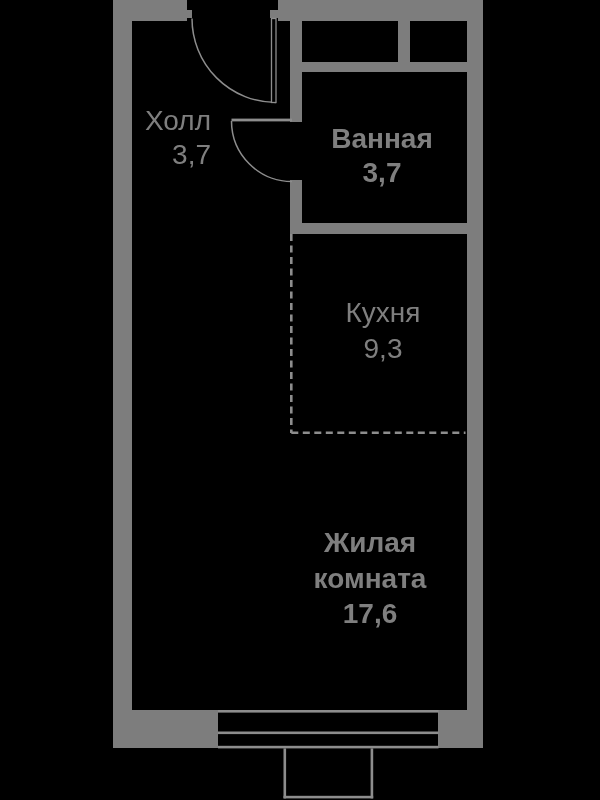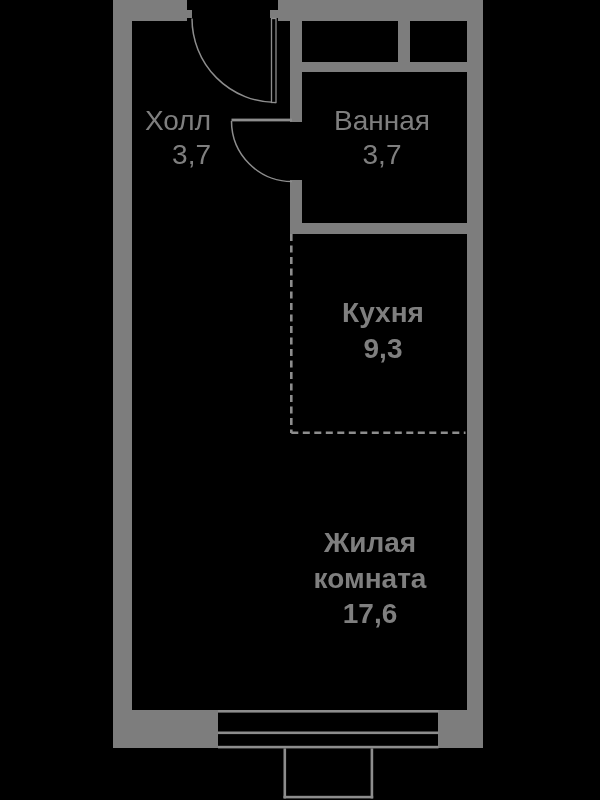--- a/index.html
+++ b/index.html
@@ -19,22 +19,22 @@
   .thin{fill:var(--line);}
   .arc{stroke:var(--line);stroke-width:1.5;fill:none;}
   .leaf-outline{fill:var(--bg);stroke:var(--line);stroke-width:1.3;}
   .dash{stroke:var(--line);stroke-width:2.6;stroke-dasharray:7 4.5;fill:none;}
   .room-label{
     position:absolute;transform:translateX(-50%);
     text-align:center;color:var(--text);
     font-size:28px;line-height:34px;white-space:nowrap;
   }
   #label-hall{left:178px;top:104px;text-align:right;}
-  #label-bathroom{left:382px;top:104px;}
-  #label-kitchen{left:383px;top:295px;line-height:36px;font-weight:bold;}
+  #label-bathroom{left:382px;top:122px;font-weight:bold;}
+  #label-kitchen{left:383px;top:295px;line-height:36px;}
   #label-living{left:370px;top:525px;line-height:35.5px;white-space:normal;width:160px;font-weight:bold;}
 </style>
 </head>
 <body>
 
 <div id="plan">
 
   <div class="wall" style="left:113px;top:0;width:74px;height:21px"></div>
   <div class="wall" style="left:278px;top:0;width:205px;height:21px"></div>
   <div class="wall" style="left:113px;top:0;width:19px;height:748px"></div>

